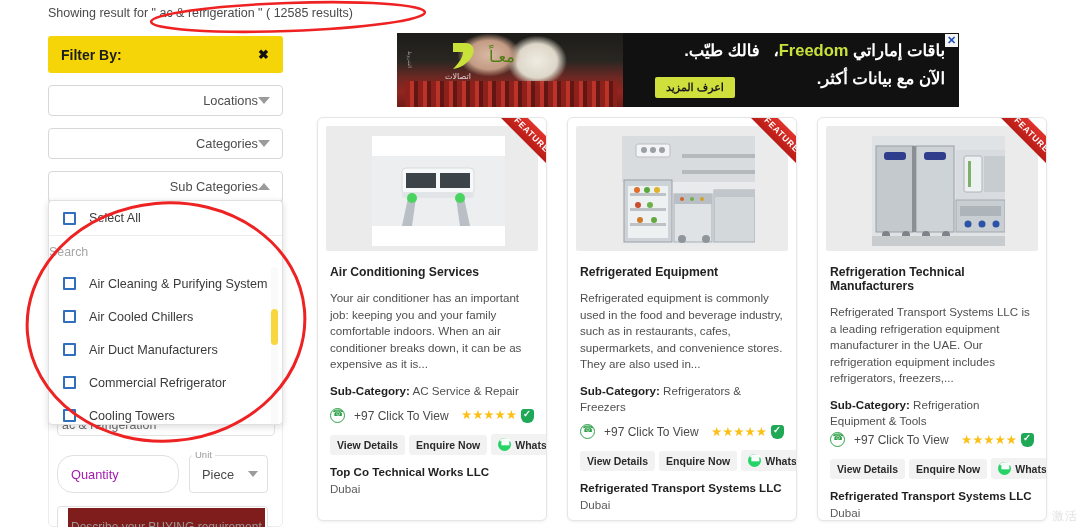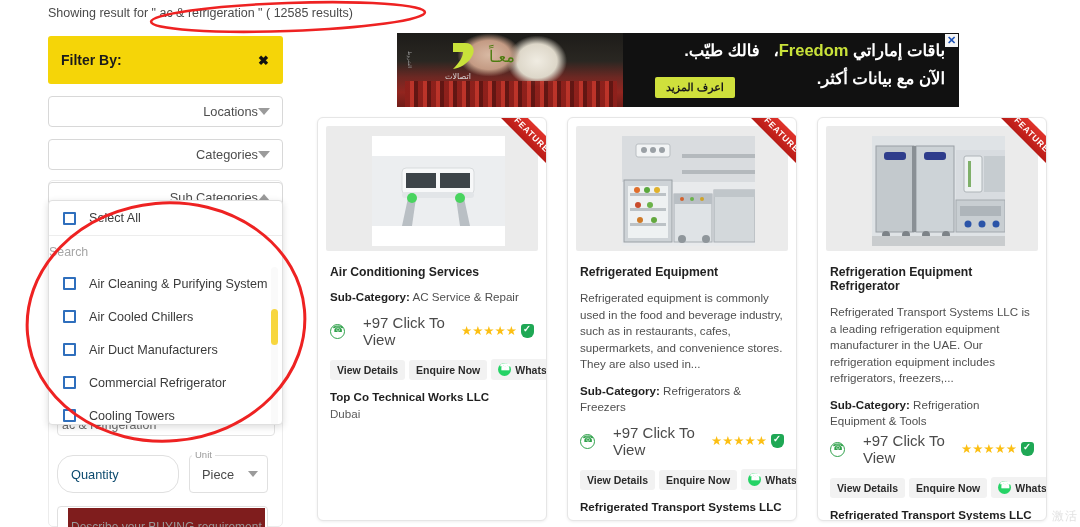--- a/index.html
+++ b/index.html
@@ -16,21 +16,21 @@
   
   .results-line {
     position: absolute; left: 48px; top: 6px;
     font-size: 12.5px; color: #4a4a4a; white-space: nowrap;
   }
 
   
   .filter-col { position: absolute; left: 48px; top: 36px; width: 235px; }
 
   .filter-by {
-    background: #f5d508; height: 48px; border-radius: 3px;
+    background: #f5d508; height: 37px; border-radius: 3px;
     display: flex; align-items: center; justify-content: space-between;
     padding: 0 14px 0 13px;
     font-size: 14px; font-weight: 600; color: #1b1b1b;
   }
   .chev-bold { font-size: 13px; font-weight: 800; line-height: 1; color: #111; }
 
   .sel-box {
     margin-top: 12px; height: 31px; border: 1px solid #d8d8d8; border-radius: 4px;
     background: #fff; display: flex; align-items: center; justify-content: flex-end;
     padding: 0 12px 0 13px; font-size: 12.8px; color: #4d4d4d;
@@ -62,21 +62,21 @@
   
   .behind-text { position: absolute; left: 62px; top: 418px; font-size: 12.4px;
                  color: #6b6b6b; z-index: 5; }
   .behind-box { position: absolute; left: 57px; top: 408px; width: 218px; height: 28px;
                 border: 1px solid #e2e2e2; border-radius: 4px; background:#fff; z-index: 4; }
 
   
   .qty-wrap { position: absolute; left: 57px; top: 455px; width: 220px; display: flex; gap: 10px; }
   .qty-box { width: 122px; height: 38px; border: 1px solid #e0e0e0; border-radius: 16px;
              display: flex; align-items: center; padding-left: 13px;
-             font-size: 12.8px; color: #0c4a6e; background:#fff; }
+             font-size: 12.8px; color: #a21caf; background:#fff; }
   .unit-box { position: relative; width: 79px; height: 38px; border: 1px solid #e0e0e0;
               border-radius: 4px; display: flex; align-items: center;
               justify-content: space-between; padding: 0 9px 0 12px; background:#fff; }
   .unit-legend { position: absolute; top: -7px; left: 2px; background: #fff;
                  padding: 0 3px; font-size: 9.5px; color: #9a9a9a; }
   .unit-val { font-size: 12.8px; color: #4a4a4a; }
   .caret-sm { width: 0; height: 0; border-left: 5px solid transparent;
               border-right: 5px solid transparent; border-top: 6px solid #9b9b9b; }
 
   .desc-box { position: absolute; left: 57px; top: 506px; width: 211px; height: 30px;
@@ -142,21 +142,21 @@
   .card-title { margin: 14px 12px 0 12px; font-size: 12.2px; font-weight: 700; color: #222; }
   .card-desc { margin: 11px 12px 0 12px; font-size: 11.6px; line-height: 1.43; color: #4f4f4f; }
   .card-sub { margin: 10px 12px 0 12px; font-size: 11.6px; color: #4f4f4f; line-height: 1.4; }
   .card-sub b { color: #1f1f1f; font-weight: 700; }
 
   .phone-row { margin: 9px 12px 0 12px; display: flex; align-items: center; }
   .ph-icon { width: 15px; height: 15px; border: 1.5px solid #31a24c; border-radius: 50%;
              position: relative; flex: none; }
   .ph-icon::after { content: "\260E"; position: absolute; left: 1.5px; top: -1px;
                     font-size: 9px; color: #31a24c; }
-  .ph-txt { margin-left: 18px; font-size: 15px; color: #4a4a4a; }
+  .ph-txt { margin-left: 9px; font-size: 12px; color: #4a4a4a; }
   .stars { margin-left: auto; display: flex; align-items: center; gap: 0px; }
   .star { color: #fcbf13; font-size: 12.5px; line-height: 1; }
   .verify { margin-left: 4px; width: 13px; height: 14px; background: #1fa855;
             border-radius: 3px 3px 6px 6px; position: relative; }
   .verify::after { content: "\2713"; position: absolute; left: 2px; top: -1px;
                    font-size: 9.5px; color: #fff; font-weight: 700; }
 
   .btn-row { margin: 11px 12px 0 12px; display: flex; align-items: center; gap: 4px; }
   .btn { background: #f2f2f2; border-radius: 3px; padding: 4px 7px;
          font-size: 10.5px; font-weight: 700; color: #2a2a2a; white-space: nowrap; }
@@ -284,20 +284,21 @@
         <path d="M36 62 L30 90 L40 90 L44 62 Z" fill="#b9bfc4"></path>
         <path d="M92 62 L98 90 L88 90 L84 62 Z" fill="#b9bfc4"></path>
         <circle cx="40" cy="62" r="5" fill="#49d45f"></circle>
         <circle cx="88" cy="62" r="5" fill="#49d45f"></circle>
       </svg>
     </div>
     <div class="ribbon">
       <div class="ribbon-band">FEATURED</div>
     </div>
     <div class="card-title">Air Conditioning Services</div>
+    <div class="card-desc">Your air conditioner has an important job: keeping you and your family comfortable indoors. When an air conditioner breaks down, it can be as expensive as it is...</div>
     <div class="card-sub">
       <b>Sub-Category:</b>
       <span>AC Service &amp; Repair</span>
     </div>
     <div class="phone-row">
       <span class="ph-icon"></span>
       <span class="ph-txt">+97 Click To View</span>
       <span class="stars">
         <span class="star">★</span>
         <span class="star">★</span>
@@ -408,21 +409,21 @@
         <circle cx="14" cy="99" r="4" fill="#7d8388"></circle>
         <circle cx="34" cy="99" r="4" fill="#7d8388"></circle>
         <circle cx="54" cy="99" r="4" fill="#7d8388"></circle>
         <circle cx="74" cy="99" r="4" fill="#7d8388"></circle>
         <rect x="0" y="100" width="133" height="10" fill="#c9ccce"></rect>
       </svg>
     </div>
     <div class="ribbon">
       <div class="ribbon-band">FEATURED</div>
     </div>
-    <div class="card-title">Refrigeration Equipment Refrigerator</div>
+    <div class="card-title">Refrigeration Technical Manufacturers</div>
     <div class="card-desc">Refrigerated Transport Systems LLC is a leading refrigeration equipment manufacturer in the UAE. Our refrigeration equipment includes refrigerators, freezers,...</div>
     <div class="card-sub">
       <b>Sub-Category:</b>
       <span>Refrigeration Equipment &amp; Tools</span>
     </div>
     <div class="phone-row" style="margin-top:3px;">
       <span class="ph-icon"></span>
       <span class="ph-txt">+97 Click To View</span>
       <span class="stars">
         <span class="star">★</span>

